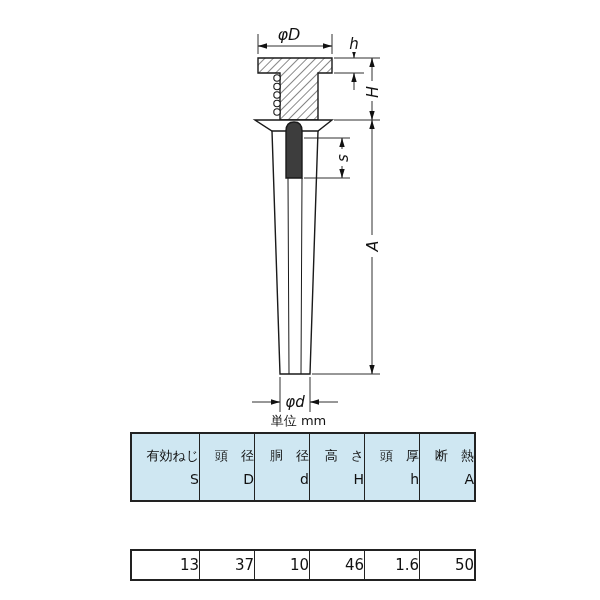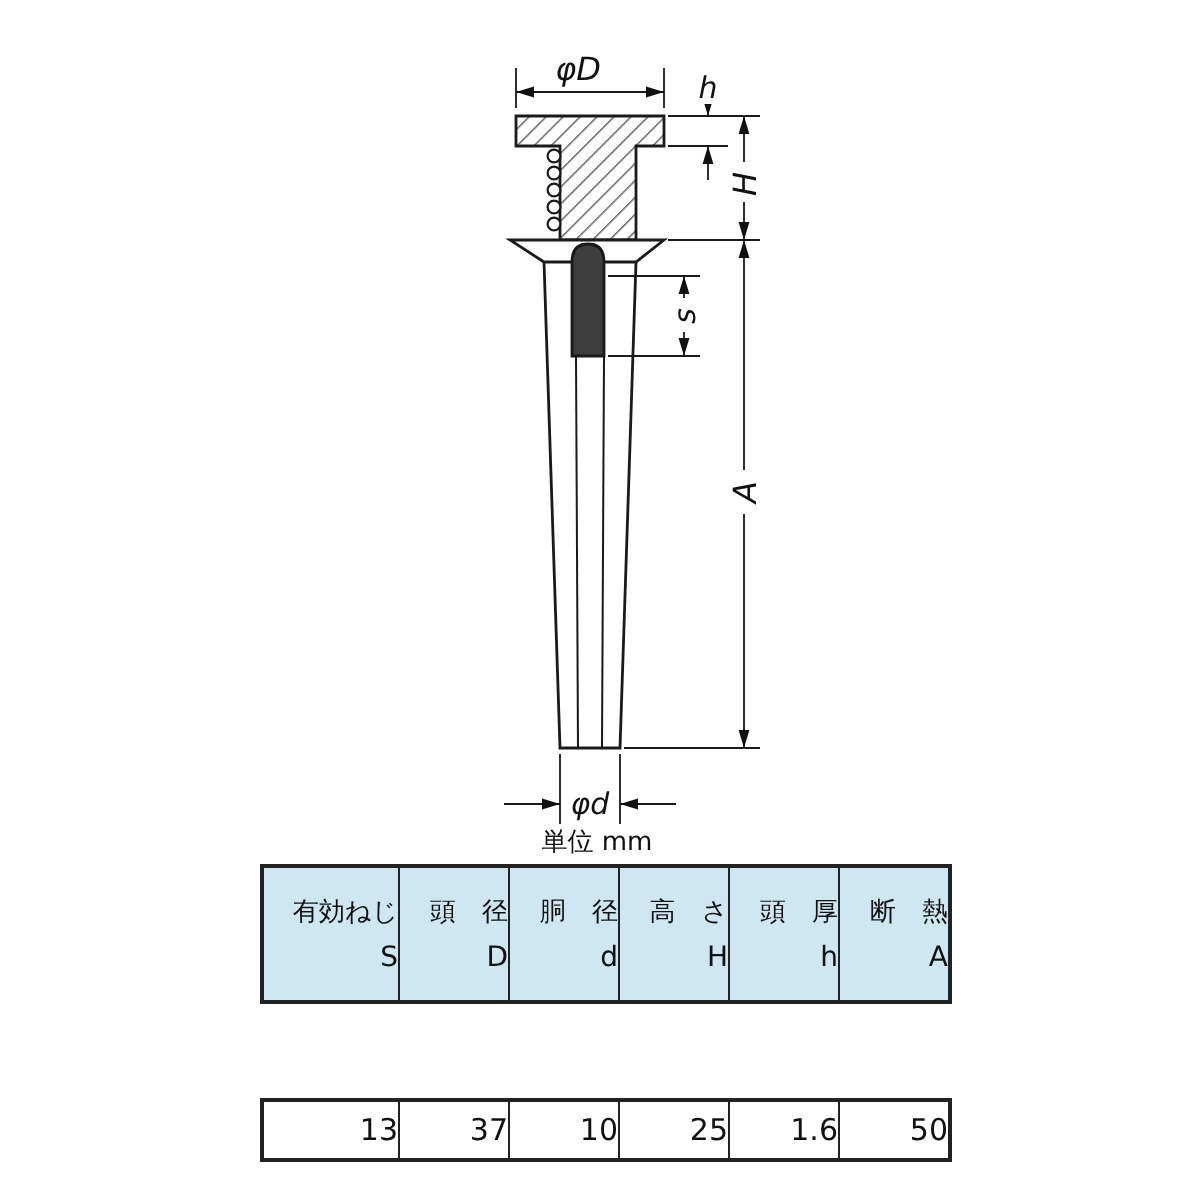--- a/index.html
+++ b/index.html
@@ -129,18 +129,18 @@
   </tr>
 </tbody>
   </table>
 
 <table class="spec-values-table">
   <tbody>
       <tr>
     <td class="c0">13</td>
     <td class="c1">37</td>
     <td class="c2">10</td>
-    <td class="c3">25</td>
+    <td class="c3">46</td>
     <td class="c4">1.6</td>
     <td class="c5">50</td>
   </tr>
 </tbody>
   </table>
 
 </body></html>

